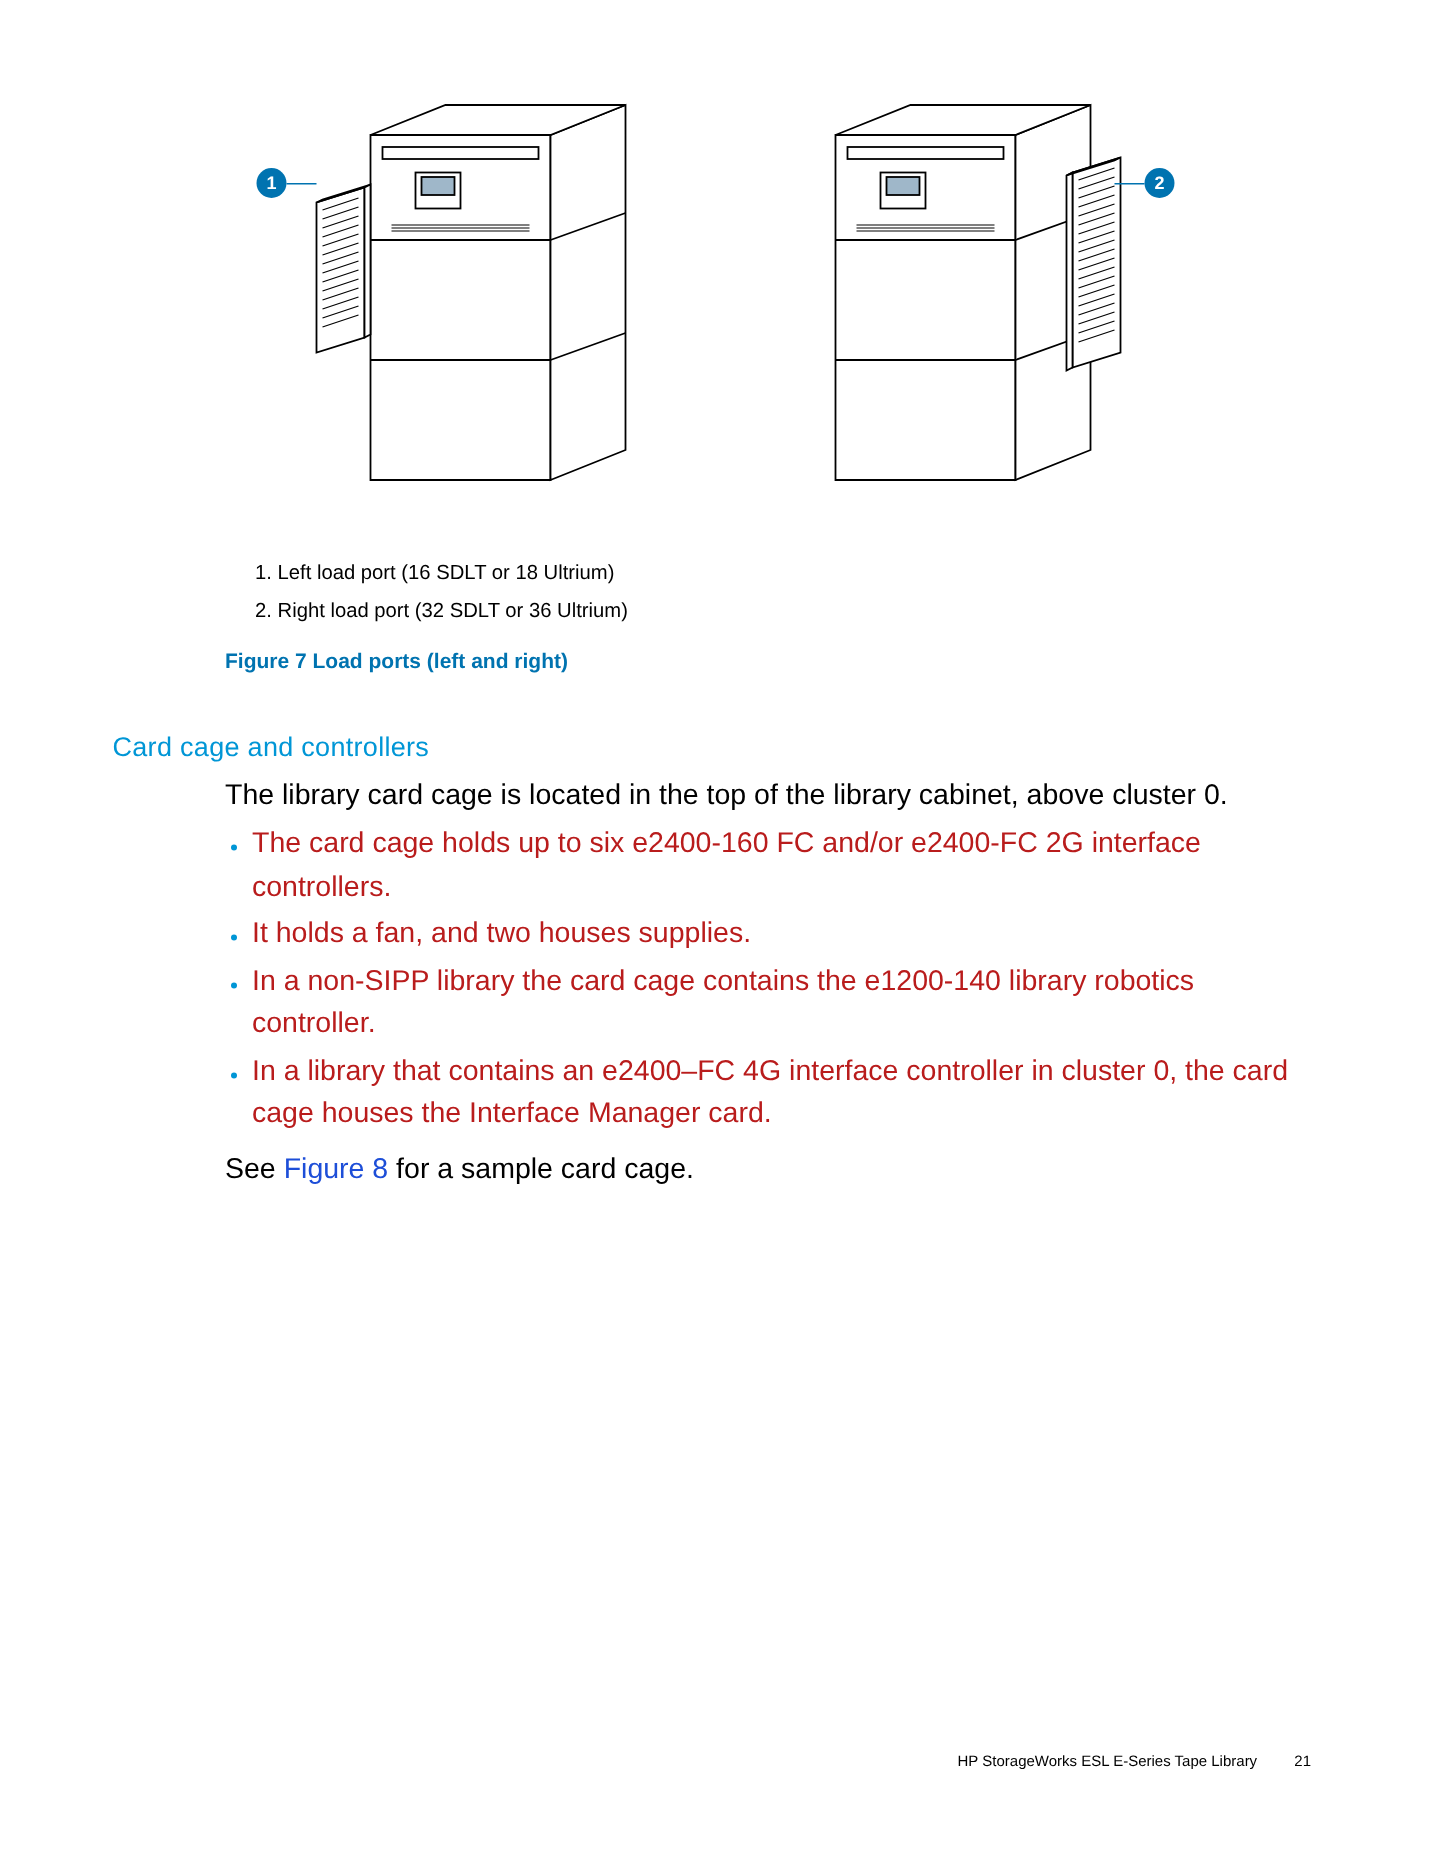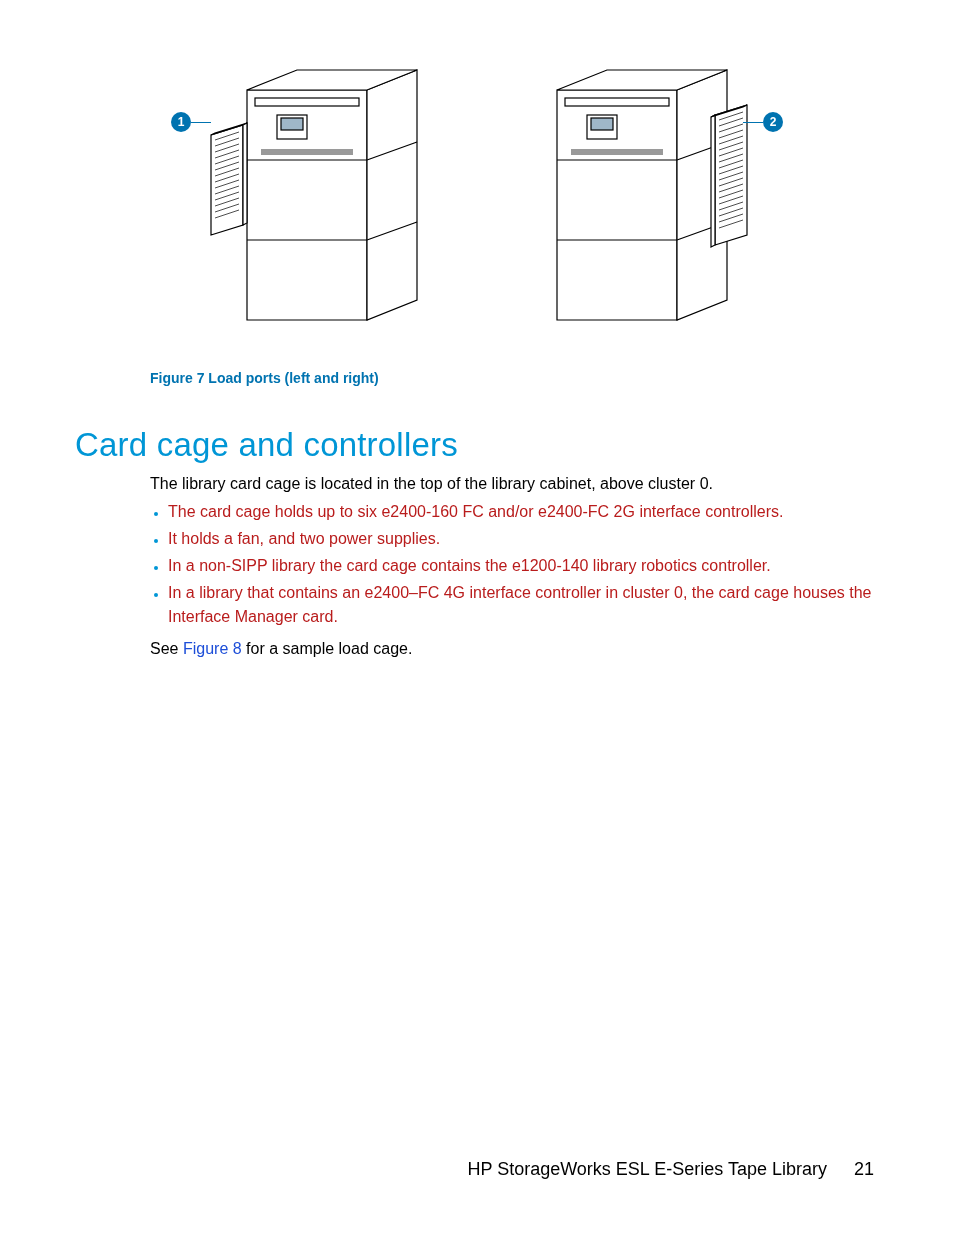--- a/index.html
+++ b/index.html
@@ -58,28 +58,28 @@
   .figure-caption {
     margin-left: 70px;
     color: #0073b0;
     font-weight: bold;
     font-size: 14px;
     margin-bottom: 40px;
   }
   .section-heading {
     font-family: Arial, Helvetica, sans-serif;
     font-weight: 300;
-    font-size: 33px;
+    font-size: 18px;
     color: #0096d6;
     margin: 0 0 8px -5px;
     letter-spacing: 0.2px;
   }
   .body-text {
     margin-left: 70px;
-    font-size: 16px;
+    font-size: 19px;
     line-height: 1.5;
   }
   .body-para {
     margin: 0 0 4px 0;
   }
   ul.bullets {
     margin: 4px 0 8px 0;
     padding-left: 18px;
   }
   ul.bullets li {
@@ -91,21 +91,21 @@
     font-size: 12px;
   }
   .link {
     color: #1d4ed8;
     text-decoration: none;
   }
   .footer {
     position: absolute;
     bottom: 55px;
     right: 80px;
-    font-size: 18px;
+    font-size: 10px;
   }
   .footer .pageno {
     margin-left: 22px;
   }
   
   svg { display:block; }
 </style>
 </head>
 <body>
 
@@ -226,35 +226,39 @@
               <line x1="202" y1="162" x2="226" y2="154"></line>
               <line x1="202" y1="168" x2="226" y2="160"></line>
             </g>
           </g>
         </g>
       </svg>
     </div>
 
   </div>
 
+  <div class="legend">
+    <div>1. Left load port (16 SDLT or 18 Ultrium)</div>
+    <div>2. Right load port (32 SDLT or 36 Ultrium)</div>
+  </div>
 
   <div class="figure-caption">Figure 7 Load ports (left and right)</div>
 
   <h2 class="section-heading">Card cage and controllers</h2>
 
   <div class="body-text">
     <p class="body-para">The library card cage is located in the top of the library cabinet, above cluster 0.</p>
     <ul class="bullets">
       <li>The card cage holds up to six e2400-160 FC and/or e2400-FC 2G interface controllers.</li>
-      <li>It holds a fan, and two power supplies.</li>
+      <li>It holds a fan, and two houses supplies.</li>
       <li>In a non-SIPP library the card cage contains the e1200-140 library robotics controller.</li>
       <li>In a library that contains an e2400–FC 4G interface controller in cluster 0, the card cage houses the Interface Manager card.</li>
     </ul>
     <p class="body-para">
-      <span>See </span><a class="link" href="#">Figure 8</a><span> for a sample load cage.</span>
+      <span>See </span><a class="link" href="#">Figure 8</a><span> for a sample card cage.</span>
     </p>
   </div>
 
   <div class="footer">
     <span>HP StorageWorks ESL E-Series Tape Library</span>
     <span class="pageno">21</span>
   </div>
 
 </div>
 

